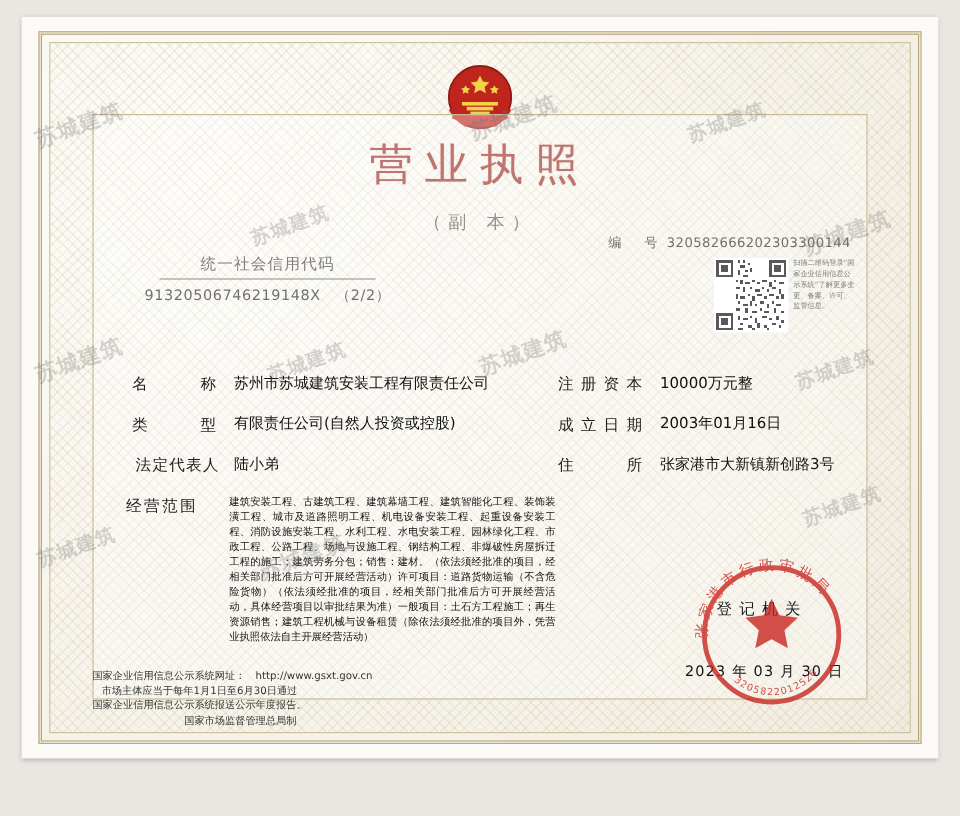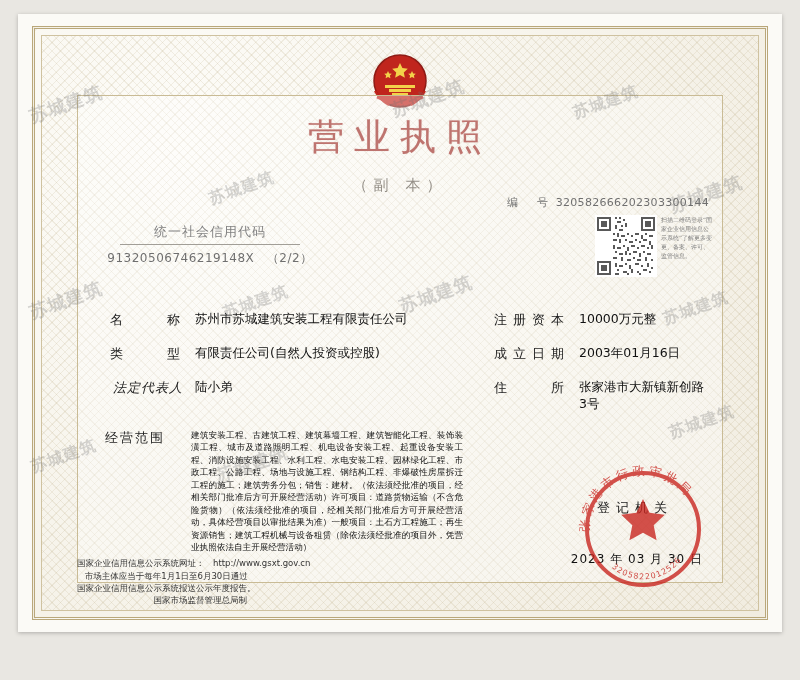--- a/index.html
+++ b/index.html
@@ -57,21 +57,21 @@
   .title{
     font-size:36px;letter-spacing:10px;font-weight:normal;color:#9c2a22;
     font-family:"DejaVu Sans","Liberation Sans",sans-serif;
     text-shadow:0 0 1px rgba(156,42,34,.4);
   }
   .subtitle{
     margin-top:14px;font-size:15px;letter-spacing:6px;color:#5a5246;
   }
   
   .credit{
-    position:absolute;left:70px;top:182px;width:210px;text-align:center;margin-top:12px;
+    position:absolute;left:83px;top:182px;width:210px;text-align:center;
   }
   .credit-label{font-size:13px;color:#3a3a3a;letter-spacing:1px;}
   .credit-rule{
     margin:3px auto 5px;width:180px;height:1px;background:#6f6a60;
   }
   .credit-value{font-size:12px;color:#222;letter-spacing:.5px;}
   
   .numline{
     position:absolute;right:56px;top:166px;
     font-size:11px;color:#222;letter-spacing:.3px;
@@ -84,21 +84,21 @@
   }
   .qr svg{display:block;}
   .qrnote{
     position:absolute;right:52px;top:186px;width:52px;
     font-size:6px;line-height:1.5;color:#333;
   }
   
   .fields{position:absolute;left:70px;top:282px;right:56px;}
   .row{display:flex;margin-bottom:16px;}
   .col-l{width:355px;display:flex;}
-  .col-r{flex:1;display:flex;margin-left:29px;}
+  .col-r{flex:1;display:flex;}
   .flabel{
     width:86px;flex:none;font-size:13px;color:#1d1d1d;
     letter-spacing:6px;
     text-align:center;
   }
   .fvalue{font-size:12.5px;color:#111;padding-left:4px;}
   .scope-row{display:flex;}
   .scope-label{
     width:86px;flex:none;font-size:13px;color:#1d1d1d;letter-spacing:2px;
   }
@@ -282,21 +282,21 @@
             <span class="flabel">类　　型</span>
             <span class="fvalue">有限责任公司(自然人投资或控股)</span>
           </div>
           <div class="col-r">
             <span class="flabel">成立日期</span>
             <span class="fvalue">2003年01月16日</span>
           </div>
         </div>
         <div class="row">
           <div class="col-l">
-            <span class="flabel" style="letter-spacing:1px;font-style:italic;">法定代表人</span>
+            <span class="flabel" style="letter-spacing:1px;">法定代表人</span>
             <span class="fvalue">陆小弟</span>
           </div>
           <div class="col-r">
             <span class="flabel">住　　所</span>
             <span class="fvalue">张家港市大新镇新创路3号</span>
           </div>
         </div>
         <div class="scope-row">
           <span class="scope-label">经营范围</span>
           <span class="scope-text">建筑安装工程、古建筑工程、建筑幕墙工程、建筑智能化工程、装饰装潢工程、城市及道路照明工程、机电设备安装工程、起重设备安装工程、消防设施安装工程、水利工程、水电安装工程、园林绿化工程、市政工程、公路工程、场地与设施工程、钢结构工程、非爆破性房屋拆迁工程的施工；建筑劳务分包；销售：建材。（依法须经批准的项目，经相关部门批准后方可开展经营活动）许可项目：道路货物运输（不含危险货物）（依法须经批准的项目，经相关部门批准后方可开展经营活动，具体经营项目以审批结果为准）一般项目：土石方工程施工；再生资源销售；建筑工程机械与设备租赁（除依法须经批准的项目外，凭营业执照依法自主开展经营活动）</span>

